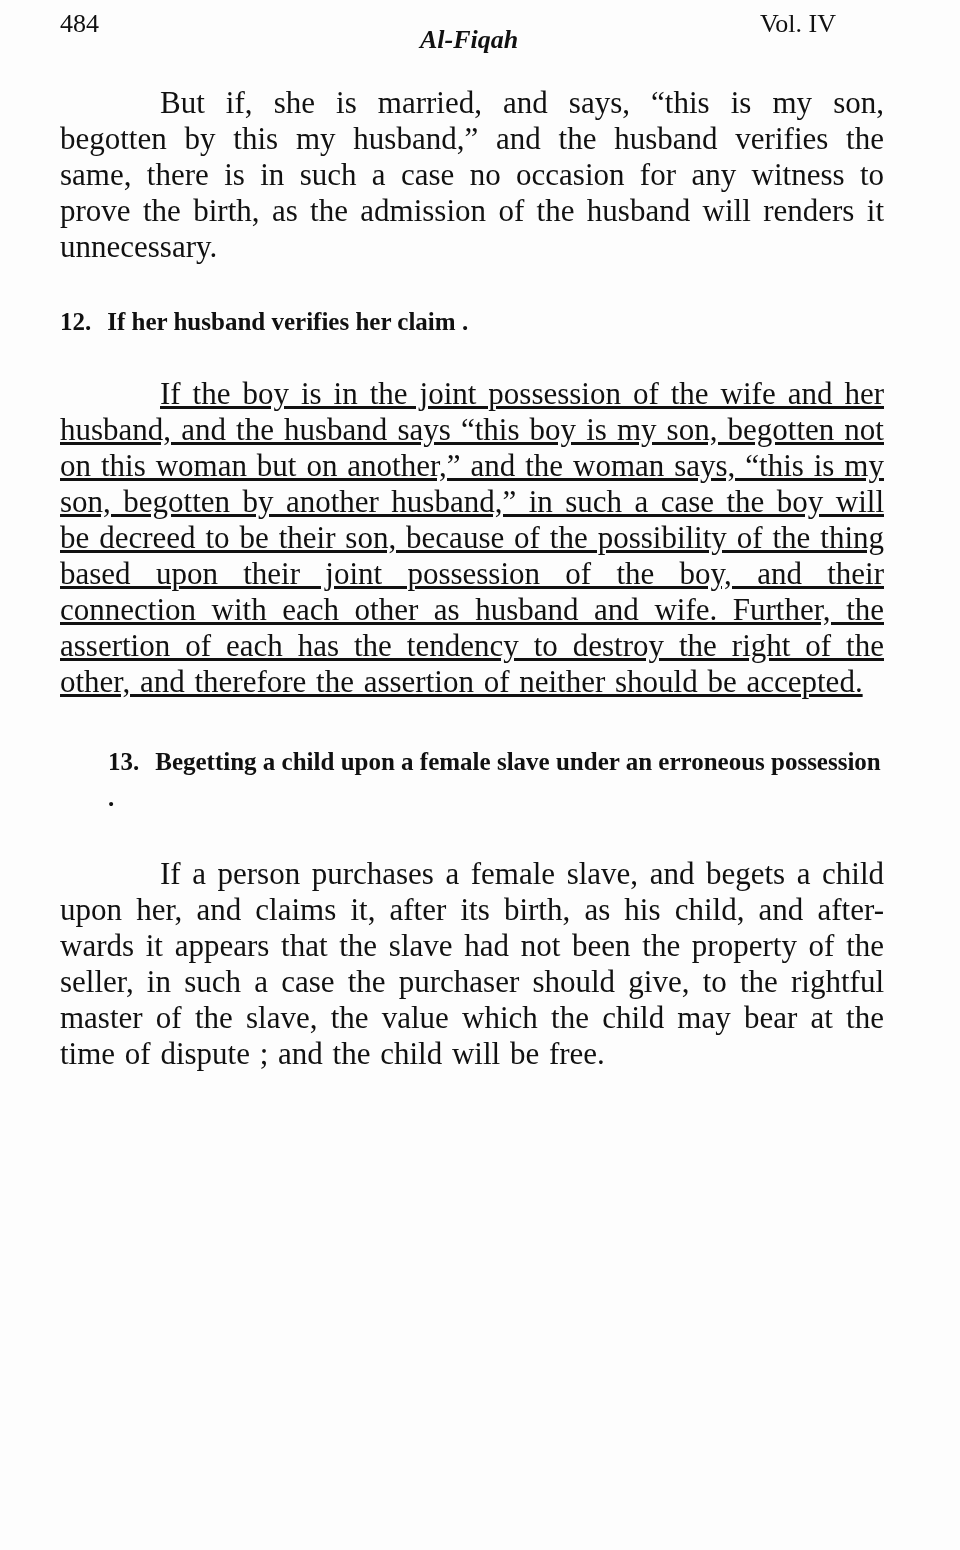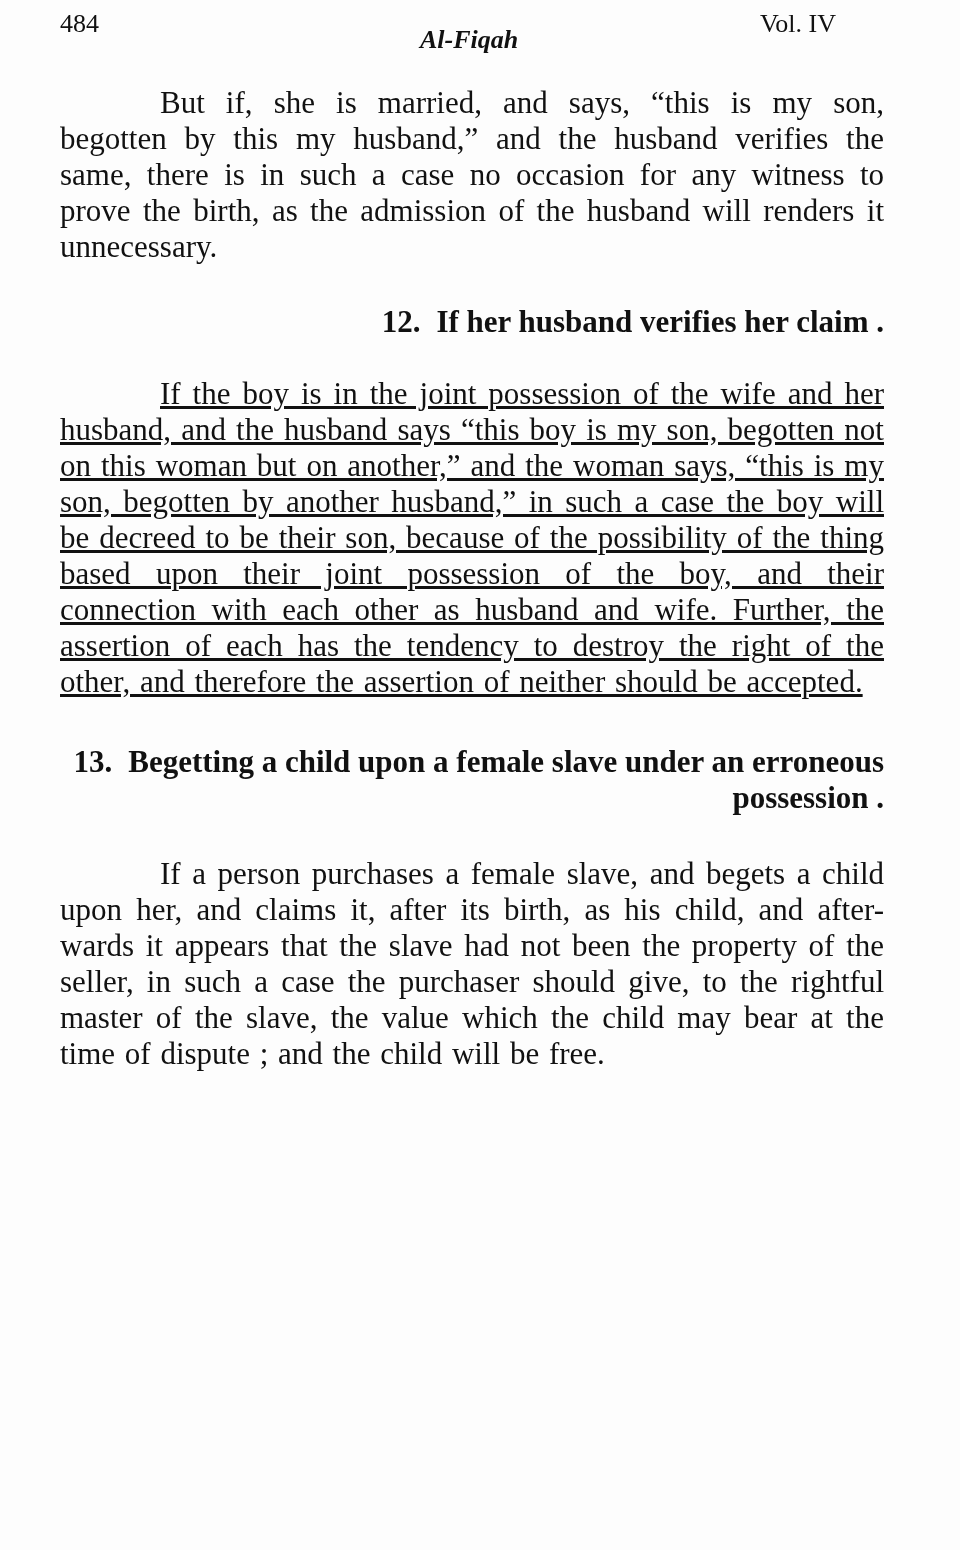--- a/index.html
+++ b/index.html
@@ -52,27 +52,27 @@
     line-height: 36px;
     text-align: justify;
     text-indent: 100px;
     word-spacing: 2px;
   }
   .para-1 { margin-top: 37px; }
   .para-2 { margin-top: 36px; text-decoration: underline; }
   .para-3 { margin-top: 40px; }
   .section-heading {
     margin: 0;
-    font-size: 31px;
+    font-size: 25px;
     line-height: 36px;
     font-weight: bold;
-    text-align: right;
+    text-align: left;
   }
   .heading-12 { margin-top: 39px; }
-  .heading-13 { margin-top: 44px; }
+  .heading-13 { margin-top: 44px; margin-left: 48px; }
   .section-number {
     display: inline-block;
     margin-right: 16px;
   }
 </style>
 </head>
 <body>
 
 <div class="page">
 

